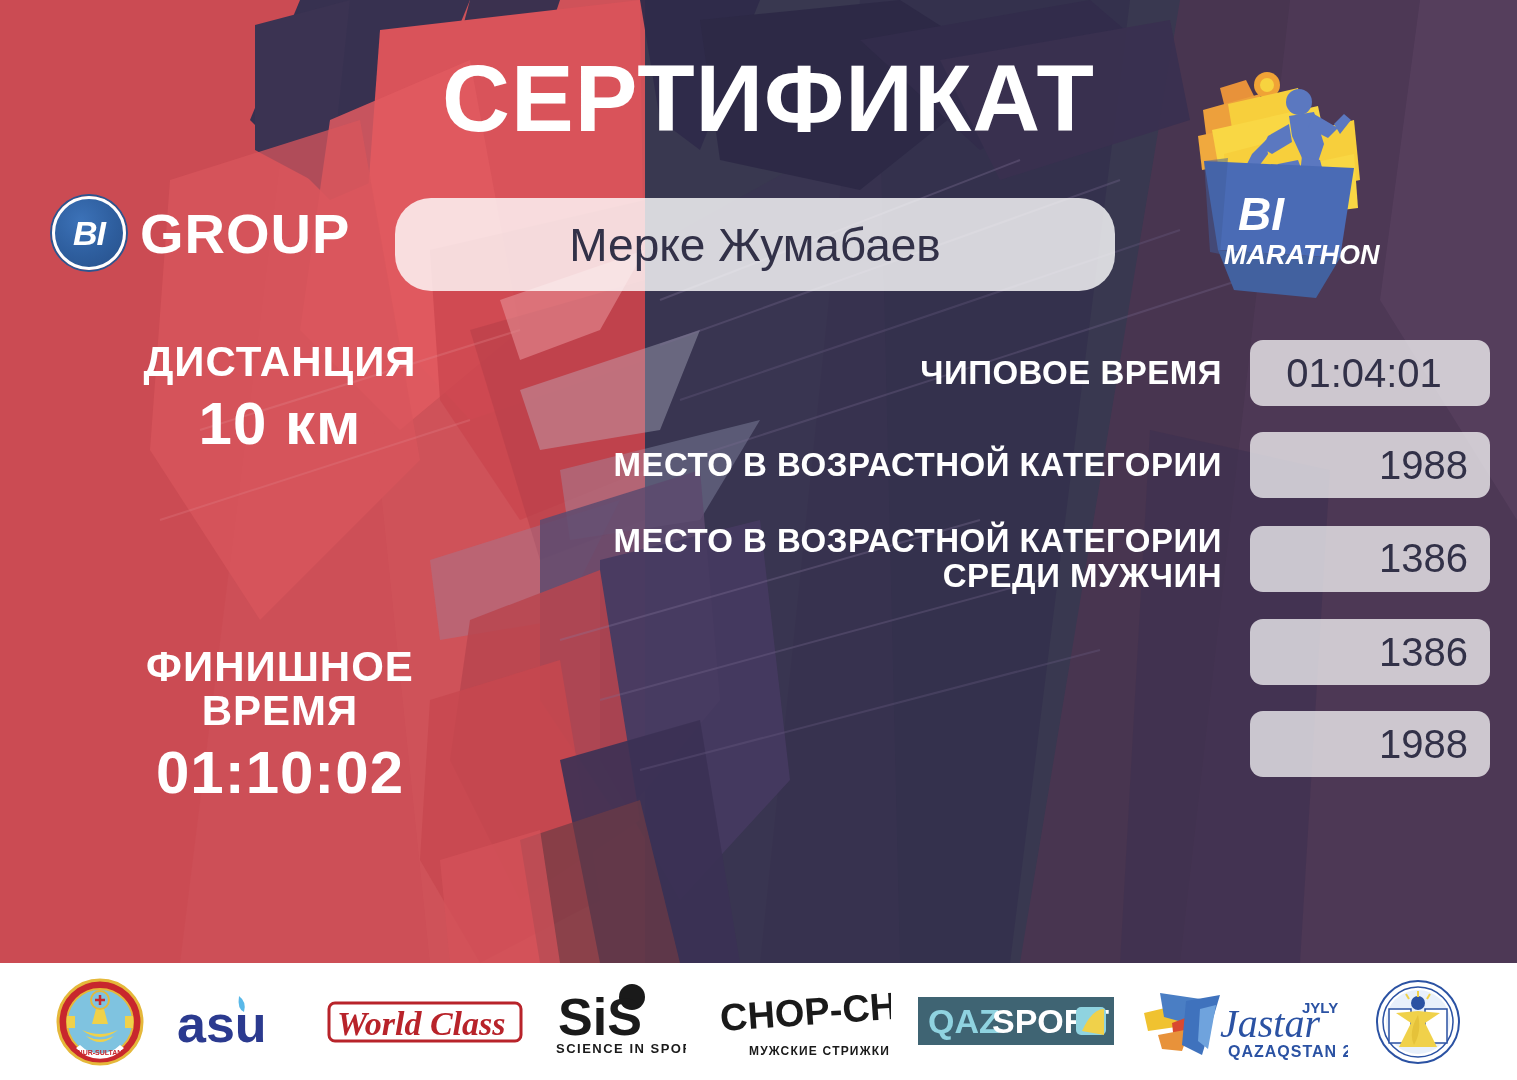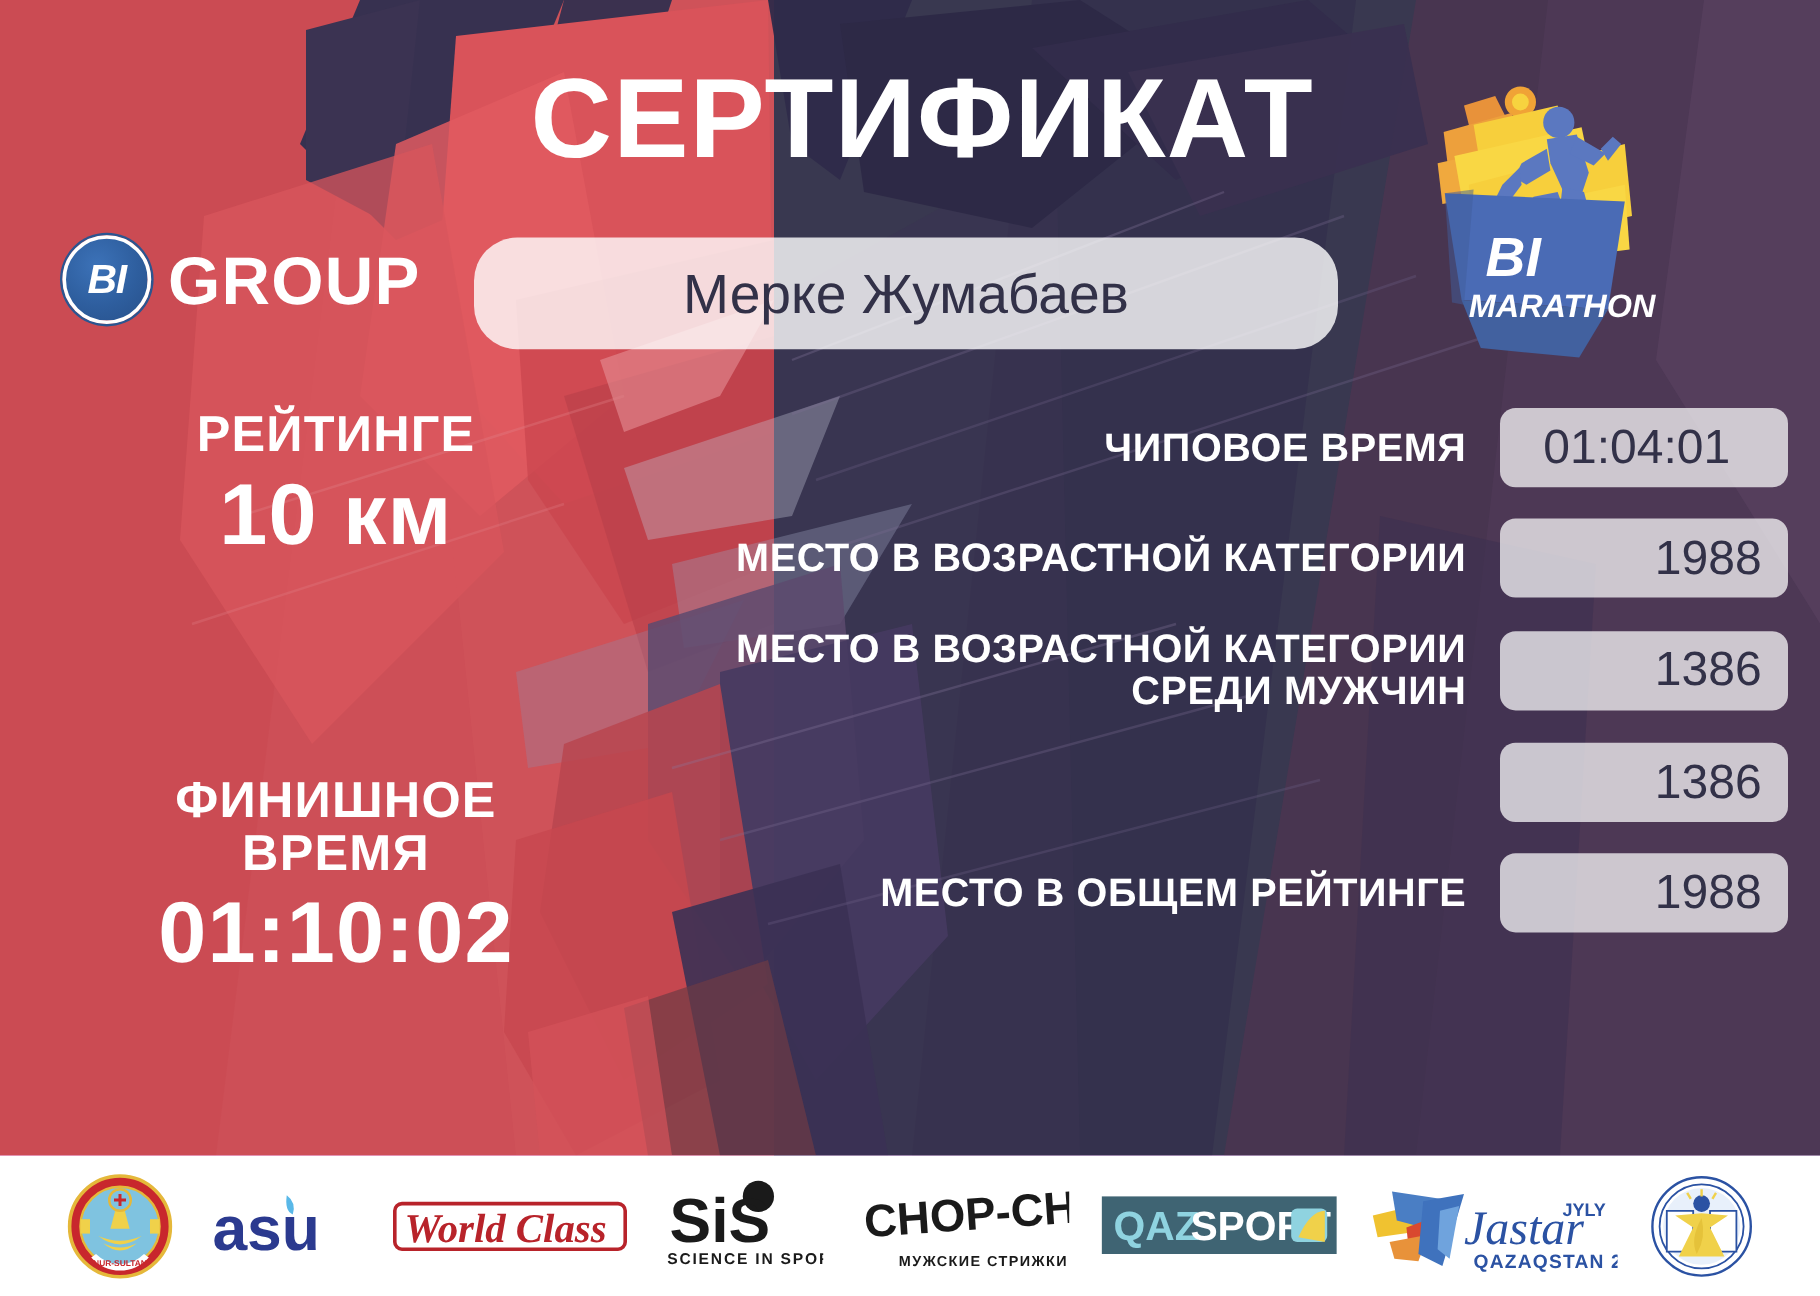--- a/index.html
+++ b/index.html
@@ -43,21 +43,21 @@
     position:absolute;left:395px;top:198px;width:720px;height:93px;
     background:rgba(255,255,255,0.80);border-radius:36px;
     display:flex;align-items:center;justify-content:center;
     color:#323148;font-size:46px;font-weight:500;
   }
   
   .marathon-logo{position:absolute;left:1168px;top:58px;width:216px;height:250px;}
   
   .left-col{position:absolute;left:0;top:340px;width:560px;text-align:center;color:#fff;}
   .lbl-big{font-size:42px;font-weight:bold;letter-spacing:1px;line-height:1.05;}
-  .val-huge{font-size:72px;font-weight:bold;letter-spacing:1px;line-height:1.05;margin-top:8px;}
+  .val-huge{font-size:60px;font-weight:bold;letter-spacing:1px;line-height:1.05;margin-top:8px;}
   .finish-block{position:absolute;left:0;top:645px;width:560px;text-align:center;color:#fff;}
   
   .right-col{position:absolute;left:560px;top:340px;width:930px;}
   .srow{display:flex;align-items:center;justify-content:flex-end;margin-bottom:22px;}
   .srow .slabel{
     color:#ffffff;font-size:33px;font-weight:bold;text-align:right;
     line-height:1.05;letter-spacing:0.5px;padding-right:28px;flex:1;
   }
   .srow .svalue{
     width:240px;height:66px;background:rgba(255,255,255,0.72);border-radius:13px;
@@ -201,21 +201,21 @@
 
       <polygon points="36,103 186,110 172,200 50,192" fill="#4a6bb5"></polygon>
       <polygon points="50,192 172,200 148,240 66,232" fill="#42619f"></polygon>
       <polygon points="36,103 60,100 52,196 42,194" fill="#3f5d9c" opacity="0.5"></polygon>
       <text x="70" y="172" font-family="'Liberation Sans',sans-serif" font-size="46" font-weight="bold" font-style="italic" fill="#ffffff">BI</text>
       <text x="56" y="206" font-family="'Liberation Sans',sans-serif" font-size="27" font-weight="bold" font-style="italic" fill="#ffffff">MARATHON</text>
     </svg>
   </div>
 
   <div class="left-col">
-    <div class="lbl-big">РЕЙТИНГЕ</div>
+    <div class="lbl-big">ДИСТАНЦИЯ</div>
     <div class="val-huge">10 км</div>
   </div>
 
   <div class="finish-block">
     <div class="lbl-big">ФИНИШНОЕ</div>
     <div class="lbl-big">ВРЕМЯ</div>
     <div class="val-huge">01:10:02</div>
   </div>
 
   <div class="right-col">
@@ -233,21 +233,20 @@
     <div class="srow" style="margin-bottom:26px;">
       <div class="slabel">МЕСТО В ВОЗРАСТНОЙ КАТЕГОРИИ СРЕДИ МУЖЧИН</div>
       <div class="svalue">1386</div>
     </div>
 
     <div class="srow" style="margin-bottom:26px;">
       <div class="svalue">1386</div>
     </div>
 
     <div class="srow">
-      <div class="slabel">МЕСТО В ОБЩЕМ РЕЙТИНГЕ</div>
       <div class="svalue">1988</div>
     </div>
 
   </div>
 
   <div class="footer">
 
     <div class="logo-cell">
       <svg width="88" height="88" viewBox="0 0 88 88">
         <circle cx="44" cy="44" r="42" fill="#c8272d"></circle>

